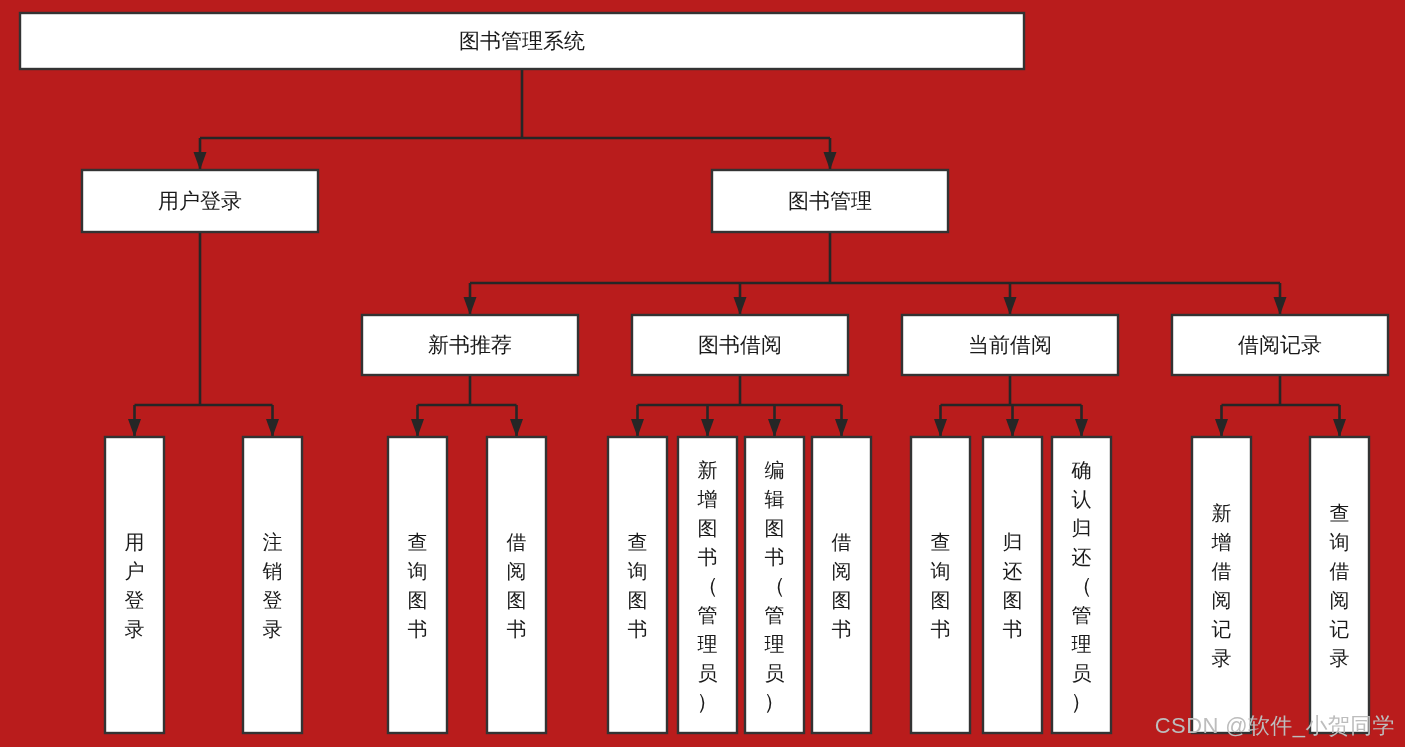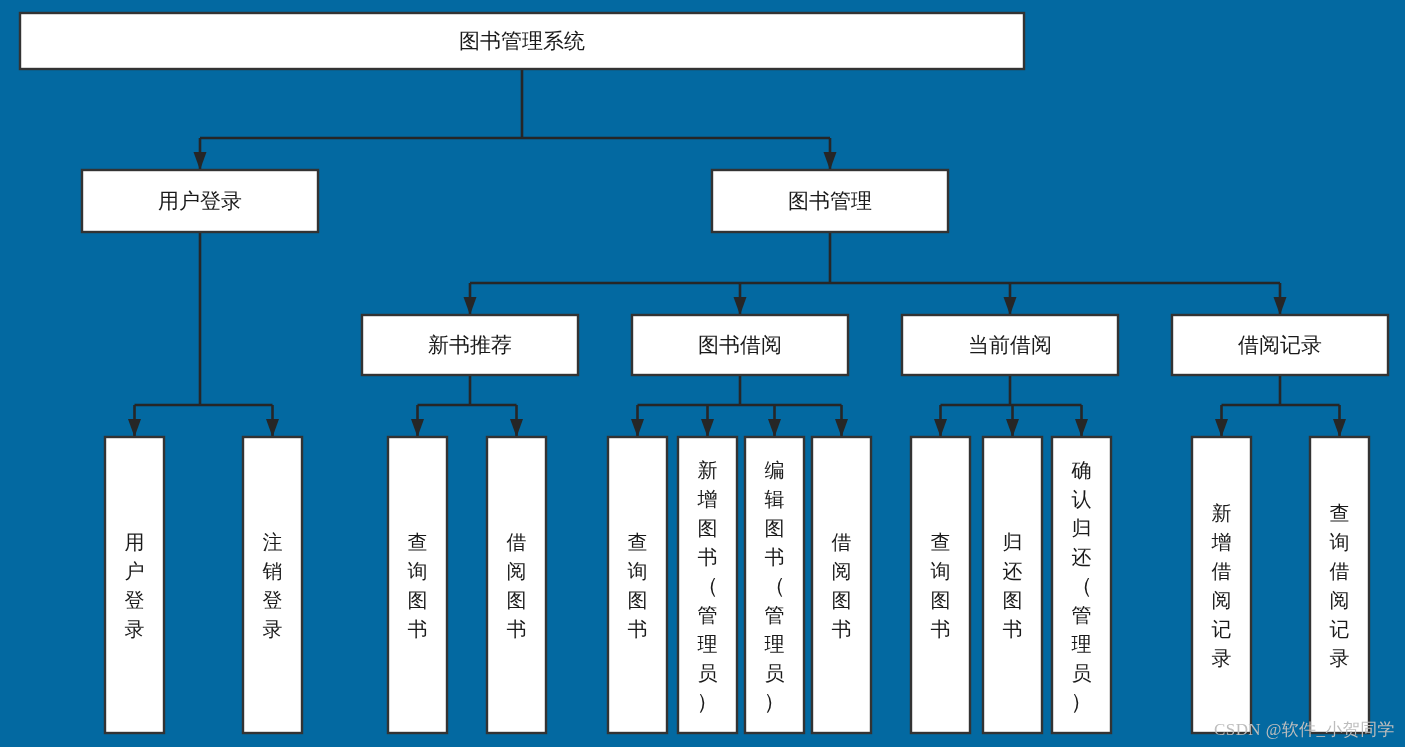--- a/index.html
+++ b/index.html
@@ -10,21 +10,21 @@
   body {
     width: 1405px;
     height: 747px;
     overflow: hidden;
     font-family: "Liberation Sans", "DejaVu Sans", sans-serif;
   }
   #diagram-root {
     position: relative;
     width: 1405px;
     height: 747px;
-    background: #0369a1;
+    background: #b91c1c;
   }
   svg.diagram-canvas {
     position: absolute;
     left: 0;
     top: 0;
     width: 1405px;
     height: 747px;
     display: block;
   }
   .node-box {
@@ -54,22 +54,22 @@
     font-family: "Liberation Sans", "DejaVu Sans", sans-serif;
     font-size: 20px;
     fill: #1a1a1a;
     text-anchor: middle;
     white-space: pre;
   }
   .watermark-text {
     position: absolute;
     right: 10px;
     bottom: 6px;
-    font-family: Liberation Serif, serif;
-    font-size: 17px;
+    font-family: Liberation Sans, sans-serif;
+    font-size: 22px;
     color: #bdbdbd;
     letter-spacing: 0.4px;
     user-select: none;
     pointer-events: none;
   }
 </style>
 </head>
 <body>
 
 <div id="diagram-root">

